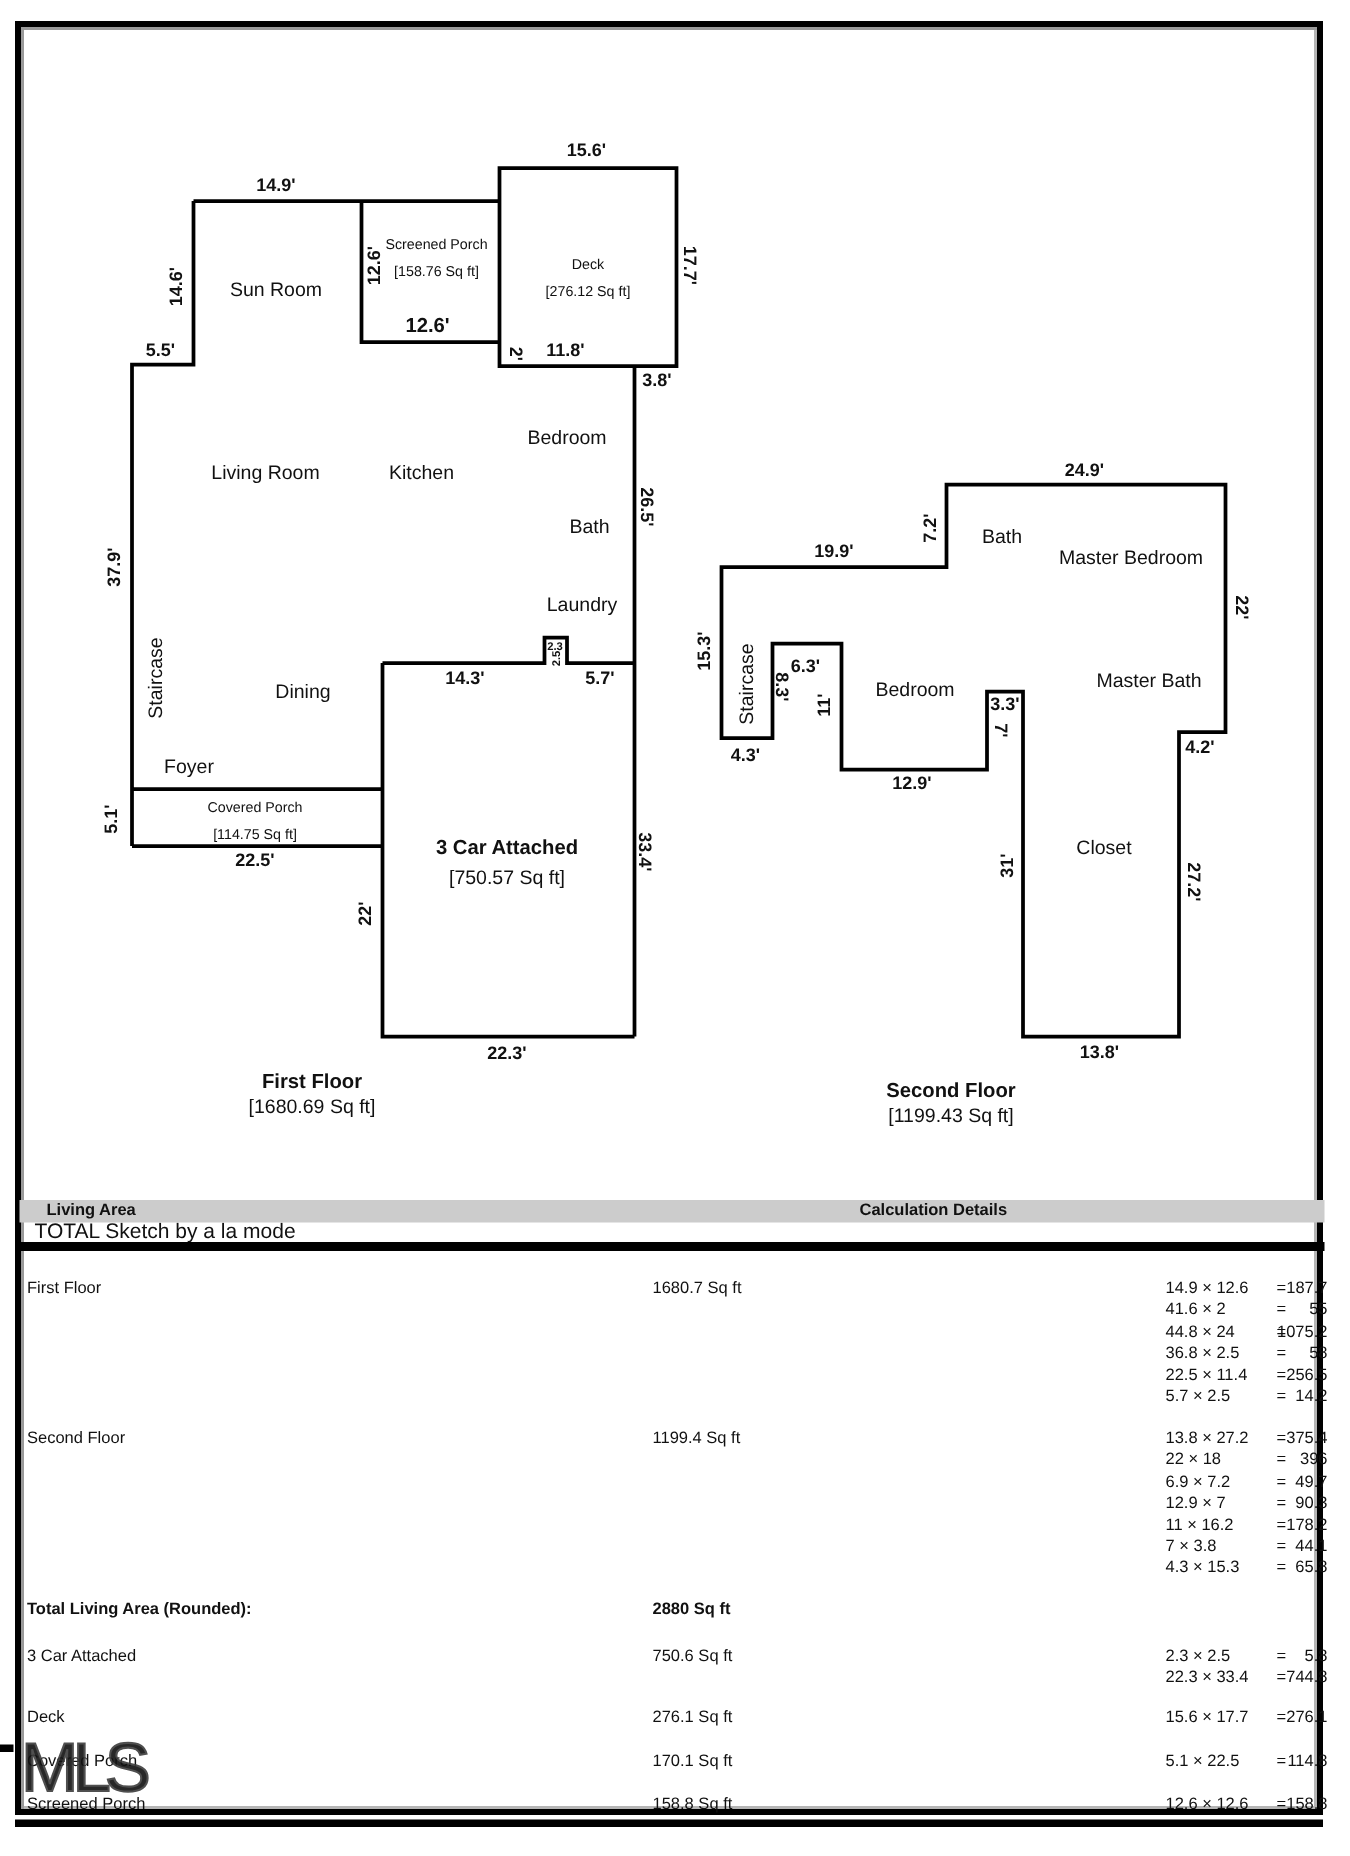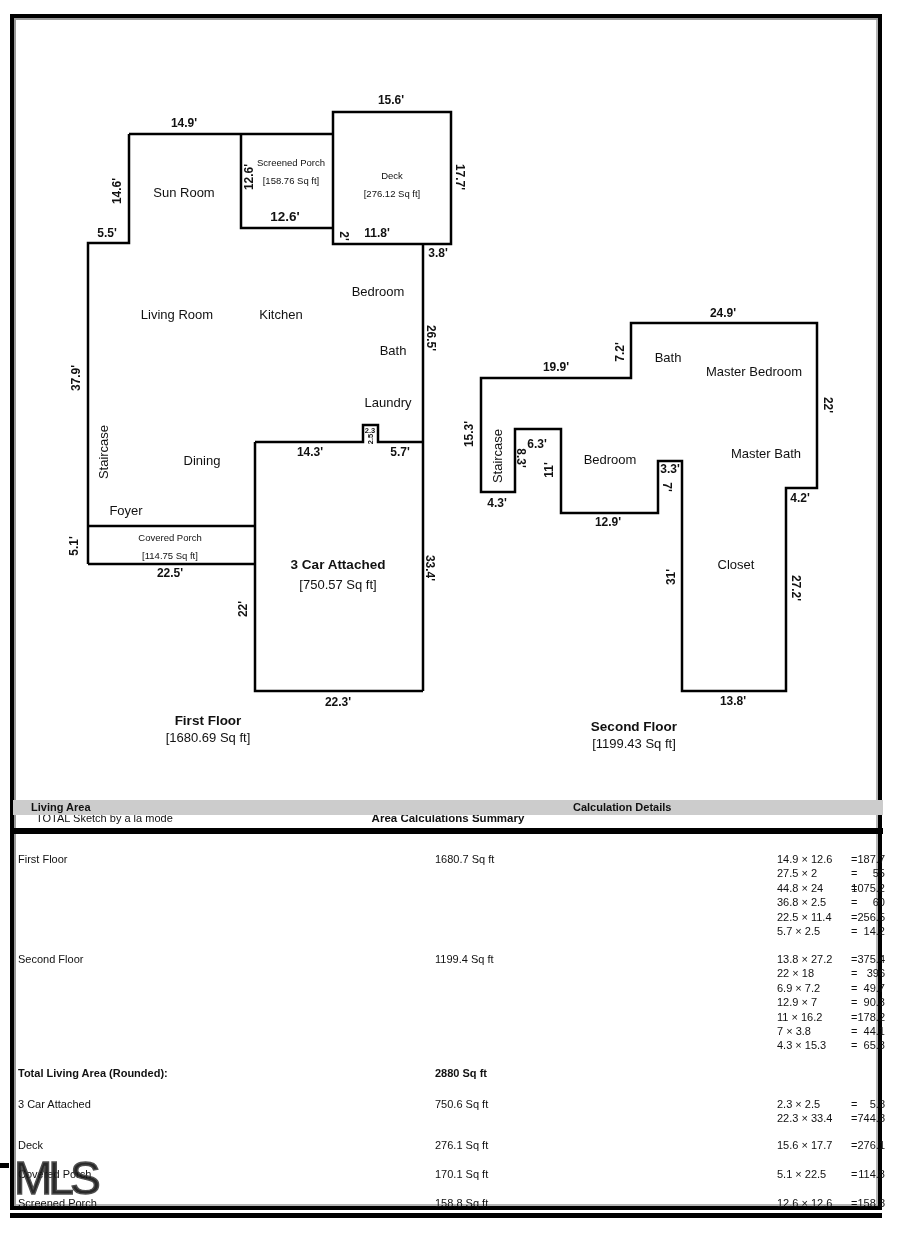--- a/index.html
+++ b/index.html
@@ -13,21 +13,21 @@
   .tick{position:absolute;left:0;top:1163px;width:9px;height:5px;background:#000;}
   
   svg text{font-family:"Liberation Sans",sans-serif;fill:#111;}
   .dm{font-weight:bold;font-size:12px;}
   .dm2{font-weight:bold;font-size:7.5px;}
   .rm{font-size:13px;}
   .sm{font-size:9.5px;}
   .tt{font-weight:bold;font-size:13.5px;}
   .st{font-size:13px;}
   
-  .brand{position:absolute;left:36px;top:812px;font-size:11px;}
+  .brand{position:absolute;left:23px;top:812px;font-size:14px;}
   .sumtitle{position:absolute;left:13px;width:870px;top:812px;text-align:center;
             font-weight:bold;font-size:11.5px;}
   .hblack{position:absolute;left:13px;width:870px;top:828px;height:6px;background:#000;}
   .band{position:absolute;left:13px;width:870px;height:15px;background:#ccc;}
   .band-living{top:800px;}
   .band-nonliving{top:1080px;}
   .bandlabel{position:absolute;left:18px;top:1px;font-weight:bold;font-size:11px;}
   .calchead{position:absolute;left:560px;width:182px;top:1px;text-align:left;font-weight:bold;font-size:11px;}
   .trow{position:absolute;left:0;width:900px;font-size:11px;line-height:14.4px;}
   .tname{position:absolute;left:18px;top:0;}
@@ -119,51 +119,50 @@
     <text class="dm" x="800" y="502" text-anchor="middle">4.2'</text>
     <text class="rm" x="736" y="569" text-anchor="middle">Closet</text>
     <text class="dm" x="796" y="592" text-anchor="middle" transform="rotate(90 796 588)">27.2'</text>
     <text class="dm" x="671" y="581" text-anchor="middle" transform="rotate(-90 671 577)">31'</text>
     <text class="dm" x="733" y="705" text-anchor="middle">13.8'</text>
     <text class="tt" x="634" y="731" text-anchor="middle">Second Floor</text>
     <text class="st" x="634" y="748" text-anchor="middle">[1199.43 Sq ft]</text>
   </svg>
 
   <div class="brand">TOTAL Sketch by a la mode</div>
-  <div class="sumtitle">Area Calculations Summary</div>
   <div class="hblack"></div>
 
   <div class="band band-living">
     <span class="bandlabel">Living Area</span>
     <span class="calchead">Calculation Details</span>
   </div>
 
   <div class="trow" style="top:852px">
     <span class="tname">First Floor</span>
     <span class="tarea">1680.7 Sq ft</span>
     <div class="calcs">
       <div class="cline">
           <span class="ce">14.9 × 12.6</span>
           <span class="cq">=</span>
           <span class="cr">187.7</span>
         </div>
       <div class="cline">
-          <span class="ce">27.5 × 2</span>
+          <span class="ce">41.6 × 2</span>
           <span class="cq">=</span>
           <span class="cr">55</span>
         </div>
       <div class="cline">
           <span class="ce">44.8 × 24</span>
           <span class="cq">=</span>
           <span class="cr">1075.2</span>
         </div>
       <div class="cline">
           <span class="ce">36.8 × 2.5</span>
           <span class="cq">=</span>
-          <span class="cr">60</span>
+          <span class="cr">58</span>
         </div>
       <div class="cline">
           <span class="ce">22.5 × 11.4</span>
           <span class="cq">=</span>
           <span class="cr">256.5</span>
         </div>
       <div class="cline">
           <span class="ce">5.7 × 2.5</span>
           <span class="cq">=</span>
           <span class="cr">14.2</span>

